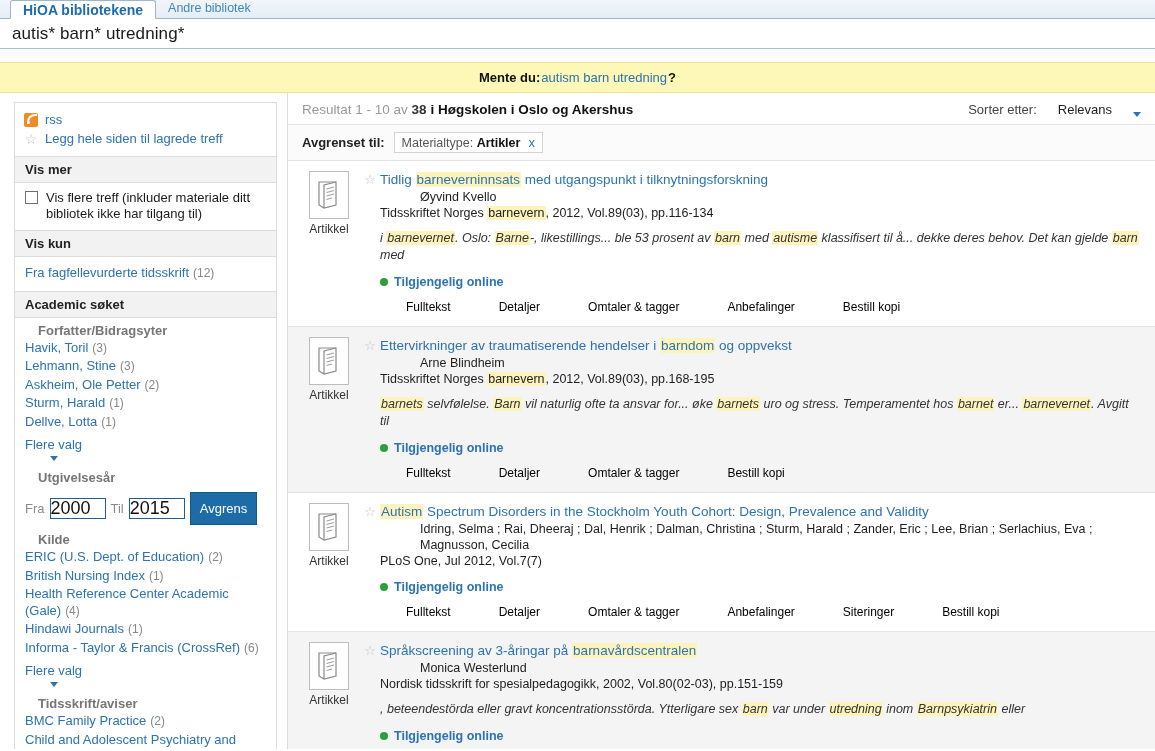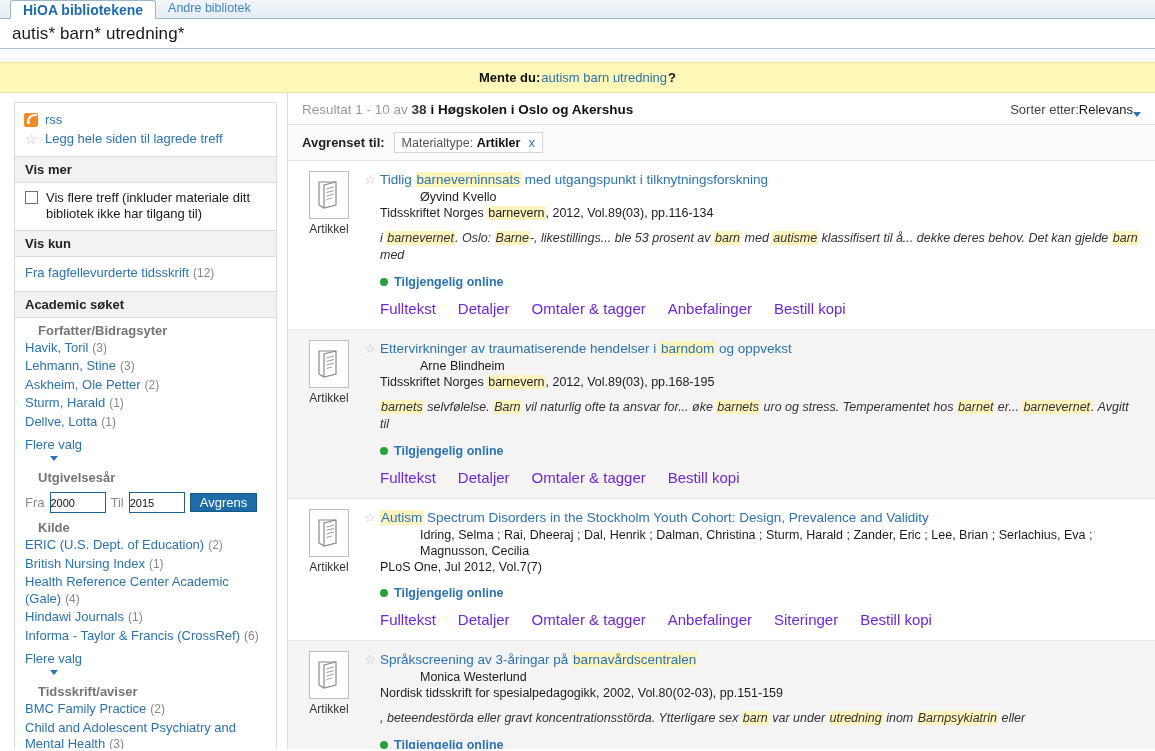--- a/index.html
+++ b/index.html
@@ -184,27 +184,27 @@
     border-right: 4px solid transparent;
     border-top: 5px solid #2c73b0;
   }
 
   .yearrow { display: flex; align-items: center; gap: 5px; margin: 7px 0 3px 0; }
   .yearlbl { color: #8a8a8a; font-size: 13px; }
   .yearbox {
     width: 56px; height: 21px;
     border: 1px solid #1e5f94;
     font-family: "Liberation Sans", sans-serif;
-    font-size: 11px;
+    font-size: 18px;
     padding: 0 0;
     color: #111;
     background: #fff;
   }
   .avgrens-btn {
-    height: 19px;
+    height: 33px;
     background: #1d6ca8;
     color: #fff;
     border: 1px solid #165784;
     font-family: "Liberation Sans", sans-serif;
     font-size: 13px;
     padding: 0 9px;
     cursor: pointer;
   }
 
   
@@ -213,21 +213,21 @@
   .res-head {
     display: flex;
     align-items: center;
     justify-content: space-between;
     padding: 9px 14px 7px 14px;
     border-bottom: 1px solid #e2e2e2;
   }
   .res-count { font-size: 13.5px; color: #999; }
   .res-count .num { color: #333; font-weight: bold; }
   .res-count .scope { color: #111; font-weight: bold; font-size: 13.5px; }
-  .sorter { font-size: 13px; color: #444; display: flex; align-items: flex-end; gap: 0; }
+  .sorter { font-size: 13px; color: #444; display: flex; align-items: flex-end; gap: 21px; }
   .sorter .sortval { color: #1c1c1c; }
 
   .refined {
     display: flex;
     align-items: center;
     gap: 9px;
     padding: 7px 14px;
     border-bottom: 1px solid #e2e2e2;
     background: #fbfbfb;
   }
@@ -299,21 +299,21 @@
   mark { background: #fdf4bd; color: inherit; padding: 0 1px; }
 
   .avail {
     display: flex; align-items: center; gap: 6px;
     margin-top: 11px;
   }
   .dot { width: 8px; height: 8px; border-radius: 50%; background: #2aa03a; flex:0 0 auto; }
   .avail-txt { color: #2c73b0; font-weight: bold; font-size: 12.5px; }
 
   .actions { display: flex; gap: 22px; margin-top: 11px; }
-  .action-link { color: #6d28d9; font-size: 15px; text-decoration: none; }
+  .action-link { color: #000000; font-size: 12px; text-decoration: none; margin-left: 26px; }
 </style>
 </head>
 <body>
 
 <div class="tabstrip">
   <div class="tab active">HiOA bibliotekene</div>
   <div class="tab inactive">Andre bibliotek</div>
 </div>
 
 <div class="querybar">

